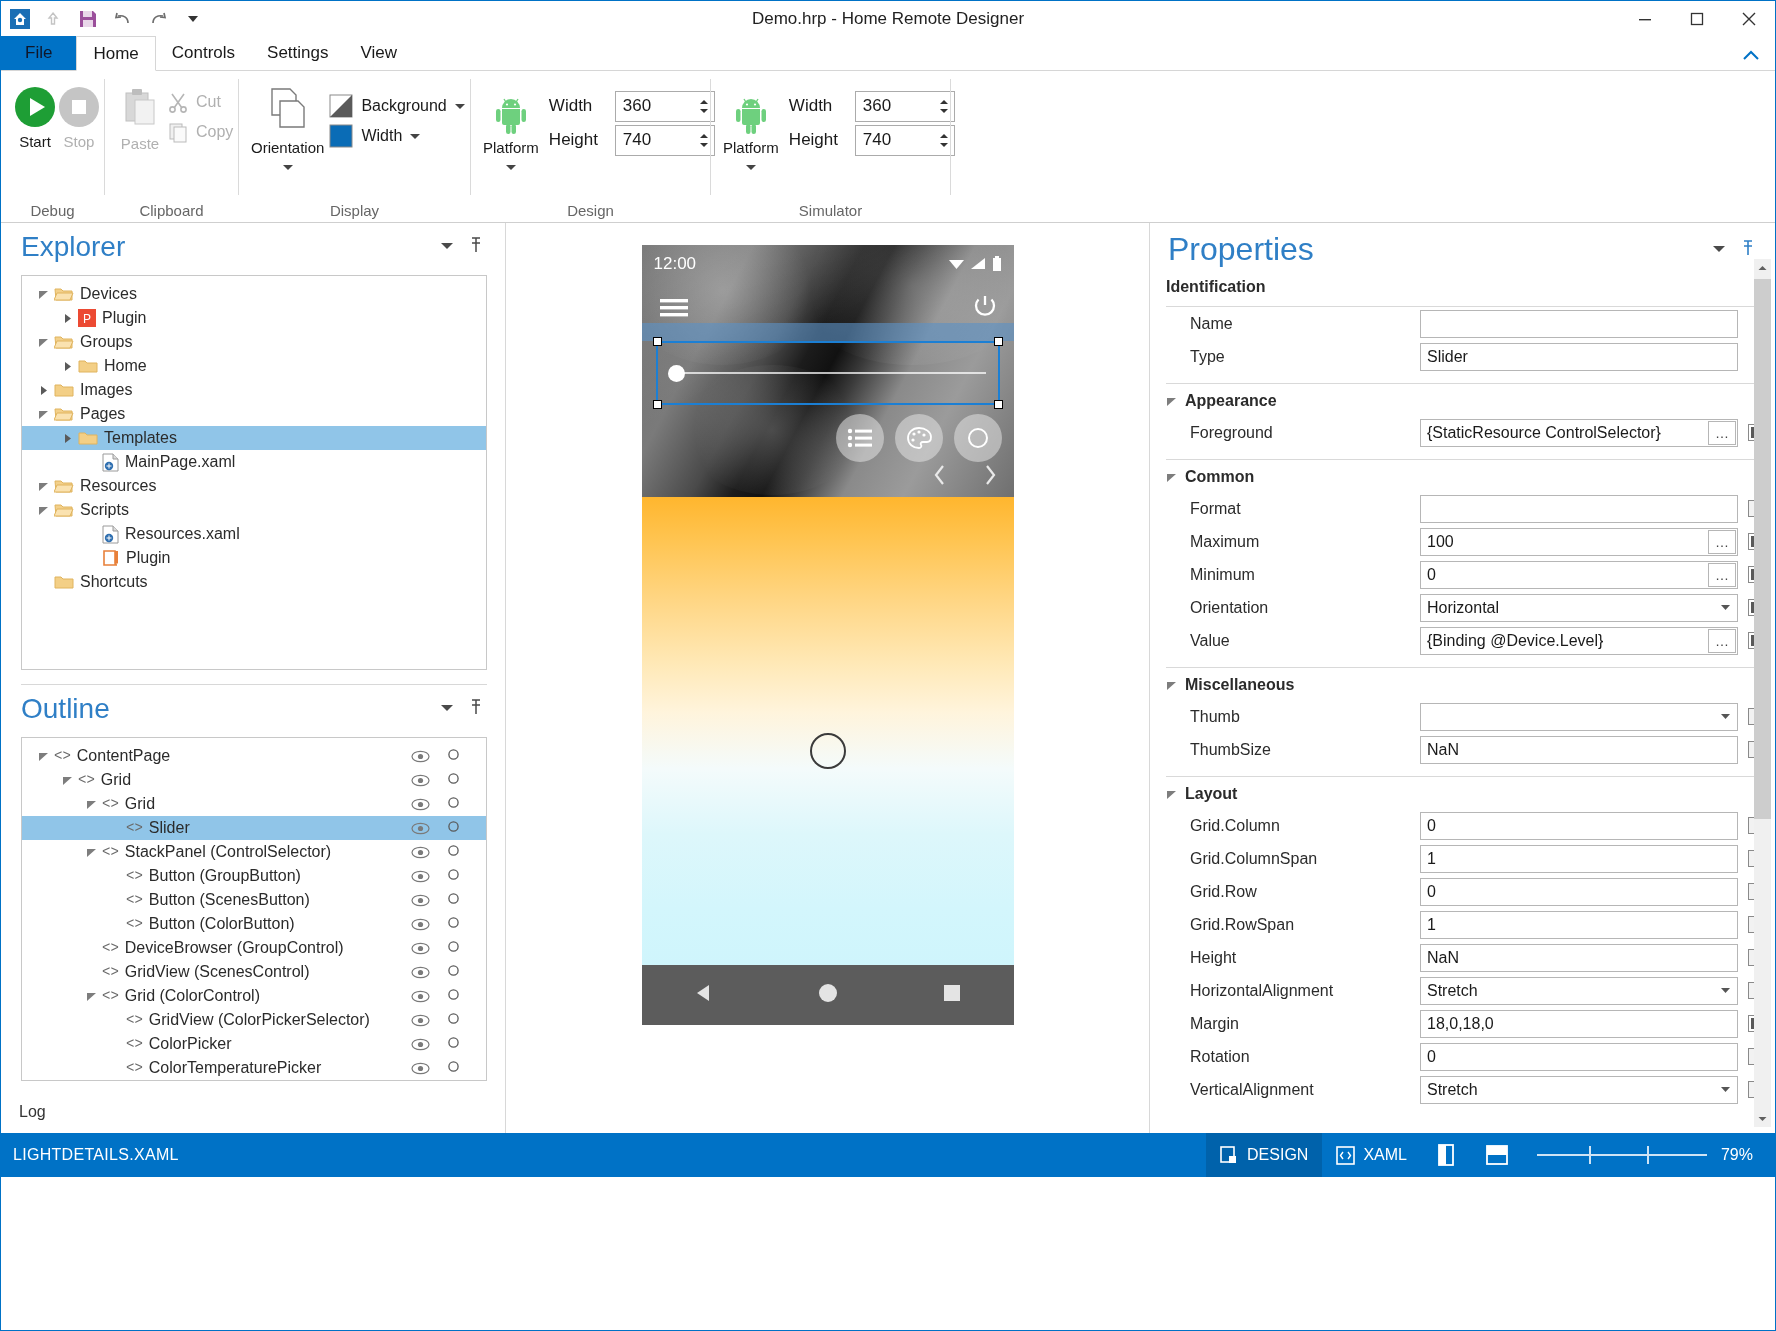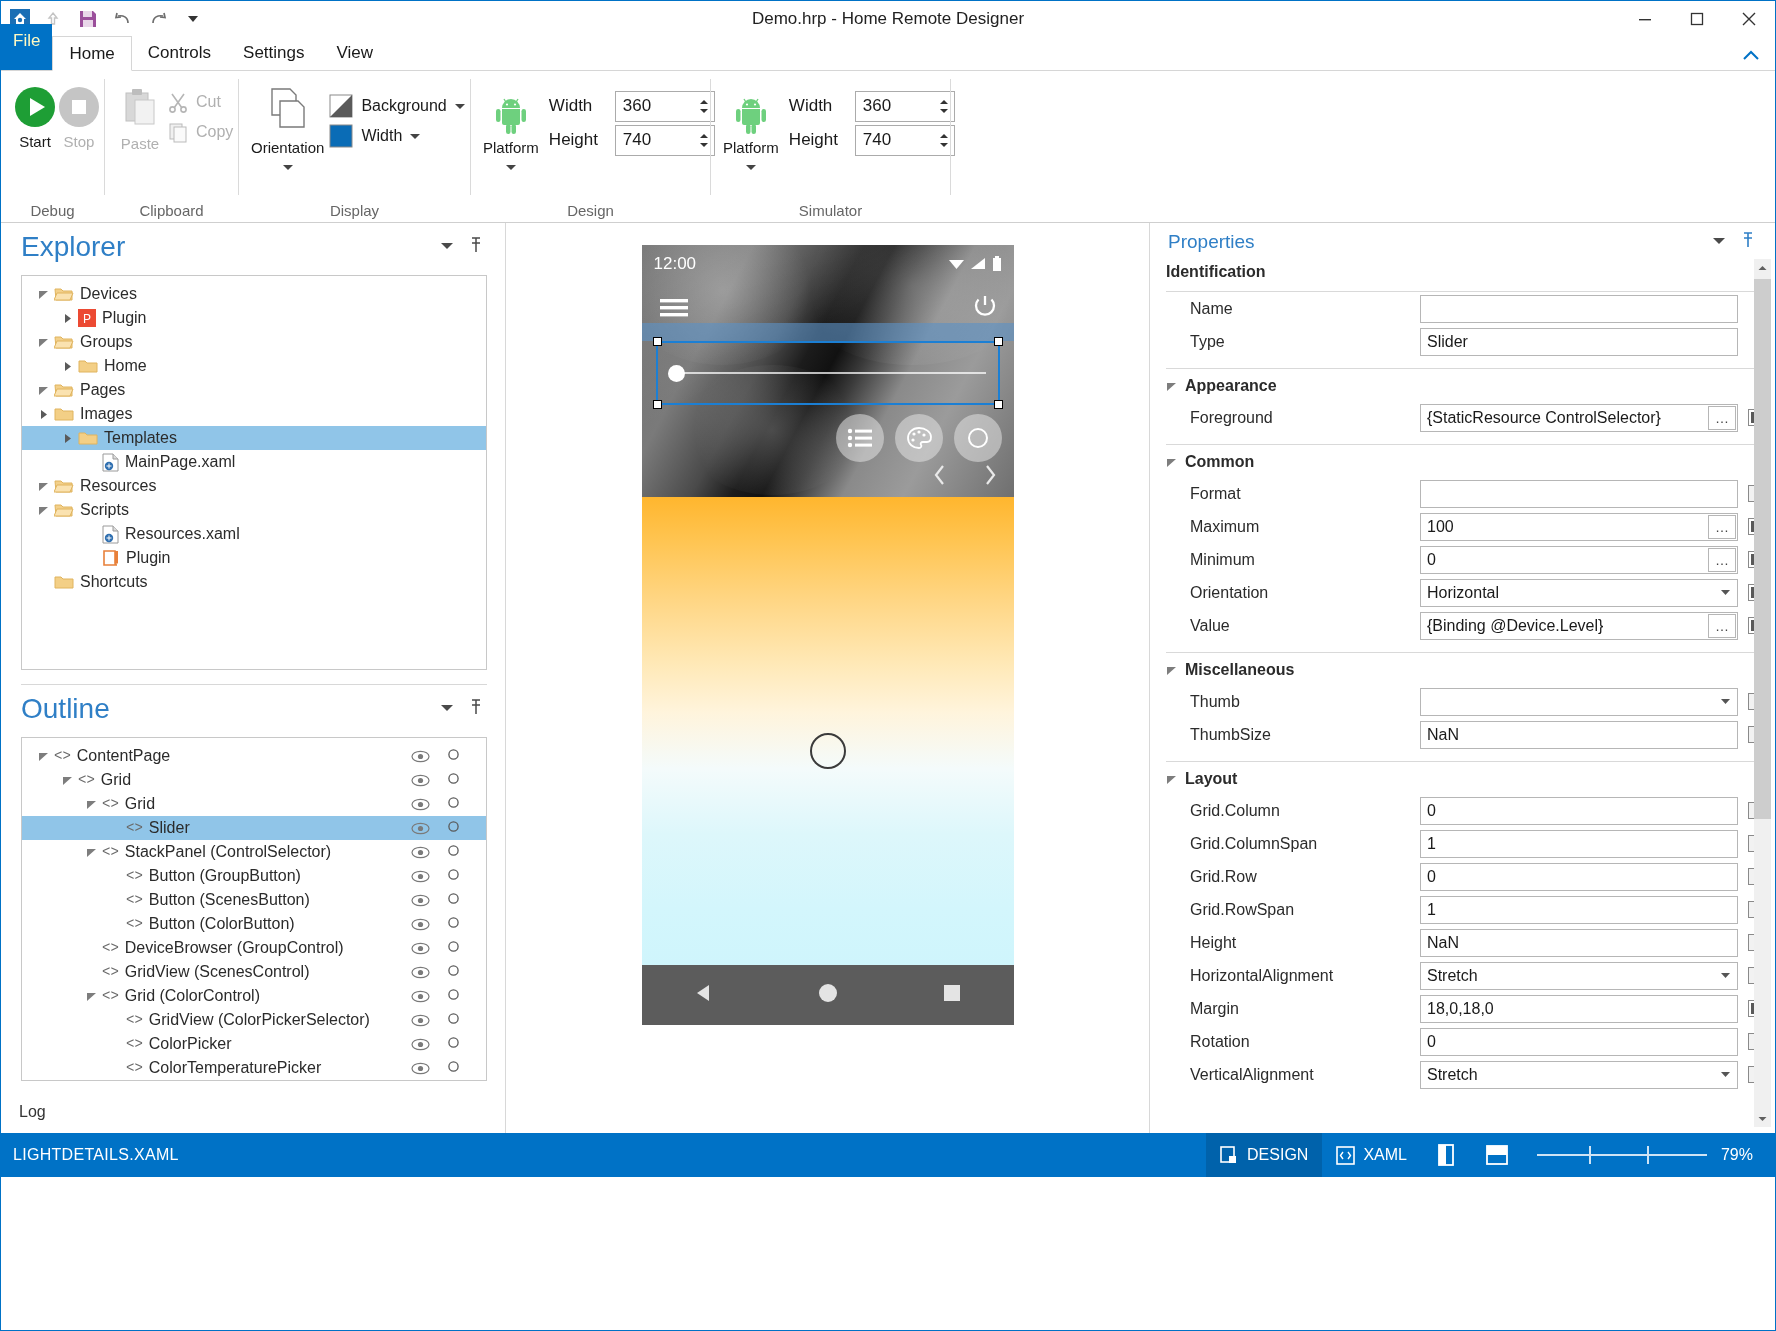--- a/index.html
+++ b/index.html
@@ -27,22 +27,22 @@
   .wincontrols { position: absolute; right: 0; top: 0; display: flex; }
   .wc-btn { width: 52px; height: 36px; display: flex; align-items: center; justify-content: center; }
   .wc-btn svg { display: block; }
 
   
   .ribbon-tabs {
     height: 34px; background: #ffffff; display: flex; align-items: flex-end;
     position: relative; border-bottom: 1px solid #d6d6d6;
   }
   .tab-file {
-    background: #0072c6; color: #fef9c3; font-size: 17px;
-    padding: 0 12px; height: 46px; line-height: 34px;
+    background: #0072c6; color: #0f172a; font-size: 17px;
+    padding: 0 24px; height: 34px; line-height: 34px;
   }
   .tab {
     font-size: 17px; color: #1a1a1a; padding: 0 16px; height: 34px; line-height: 34px;
   }
   .tab.active {
     background: #ffffff; border: 1px solid #d6d6d6; border-bottom: 1px solid #fff;
     position: relative; top: 1px; height: 35px; line-height: 34px;
   }
   .ribbon-collapse {
     position: absolute; right: 14px; bottom: 2px; color: #0072c6; font-size: 17px;
@@ -177,21 +177,21 @@
     width: 36px; height: 36px; border-radius: 50%; border: 2px solid #3b3b3b;
   }
   .phone-nav {
     height: 60px; background: #5c5c5c; display: flex; align-items: center;
     justify-content: space-around;
   }
 
   
   .rightcol { width: 625px; display: flex; flex-direction: column; background: #fff; position: relative; }
   .props-head { display: flex; align-items: center; padding: 8px 12px 2px 18px; }
-  .props-title { font-size: 19px; color: #2f7fc6; font-weight: 300; flex: 1; }
+  .props-title { font-size: 32px; color: #2f7fc6; font-weight: 300; flex: 1; }
   .props-body { flex: 1; overflow: hidden; padding-right: 10px; position: relative; }
   .sec-head {
     display: flex; align-items: center; font-size: 16px; font-weight: bold; color: #2b2b2b;
     padding: 8px 0 6px 16px; gap: 8px;
   }
   .sec-head.plain { padding-left: 16px; }
   .sec-rule { height: 1px; background: #d9d9d9; margin: 4px 0 0 16px; }
   .prow { display: flex; align-items: center; height: 33px; padding-left: 40px; }
   .plabel { font-size: 16px; color: #2b2b2b; width: 230px; }
   .pfield {
@@ -595,46 +595,46 @@
               <svg width="20" height="16" viewBox="0 0 20 16">
                 <path d="M1 3 h6 l2 2 h10 v9 h-18 z" fill="#f3cf86" stroke="#e0b45e"></path>
               </svg>
             </span>
             <span class="tlabel">Home</span>
           </div>
           <div class="trow" style="padding-left: 10px;">
             <span class="expander">
               <span style="display: inline-flex; align-items: center;">
                 <svg width="11" height="11" viewBox="0 0 11 11">
+                  <path d="M3 1 L9 5.5 L3 10 Z" fill="#5a5a5a"></path>
+                </svg>
+              </span>
+            </span>
+            <span style="display: inline-flex; align-items: center;">
+              <svg width="20" height="16" viewBox="0 0 20 16">
+                <path d="M1 3 h6 l2 2 h10 v9 h-18 z" fill="#f3cf86" stroke="#e0b45e"></path>
+              </svg>
+            </span>
+            <span class="tlabel">Images</span>
+          </div>
+          <div class="trow" style="padding-left: 10px;">
+            <span class="expander">
+              <span style="display: inline-flex; align-items: center;">
+                <svg width="11" height="11" viewBox="0 0 11 11">
                   <path d="M1 2 H10 L1 10 Z" fill="#7d7d7d"></path>
                 </svg>
               </span>
             </span>
             <span style="display: inline-flex; align-items: center;">
               <svg width="20" height="16" viewBox="0 0 20 16">
                 <path d="M1 3 h6 l2 2 h9 v9 h-16 z" fill="#f3d08a" stroke="#e0b45e"></path>
                 <path d="M3 7 h16 l-3 7 h-16 z" fill="#fae2b0" stroke="#e0b45e"></path>
               </svg>
             </span>
             <span class="tlabel">Pages</span>
-          </div>
-          <div class="trow" style="padding-left: 10px;">
-            <span class="expander">
-              <span style="display: inline-flex; align-items: center;">
-                <svg width="11" height="11" viewBox="0 0 11 11">
-                  <path d="M3 1 L9 5.5 L3 10 Z" fill="#5a5a5a"></path>
-                </svg>
-              </span>
-            </span>
-            <span style="display: inline-flex; align-items: center;">
-              <svg width="20" height="16" viewBox="0 0 20 16">
-                <path d="M1 3 h6 l2 2 h10 v9 h-18 z" fill="#f3cf86" stroke="#e0b45e"></path>
-              </svg>
-            </span>
-            <span class="tlabel">Images</span>
           </div>
           <div class="trow sel" style="padding-left: 34px;">
             <span class="expander">
               <span style="display: inline-flex; align-items: center;">
                 <svg width="11" height="11" viewBox="0 0 11 11">
                   <path d="M3 1 L9 5.5 L3 10 Z" fill="#5a5a5a"></path>
                 </svg>
               </span>
             </span>
             <span style="display: inline-flex; align-items: center;">

